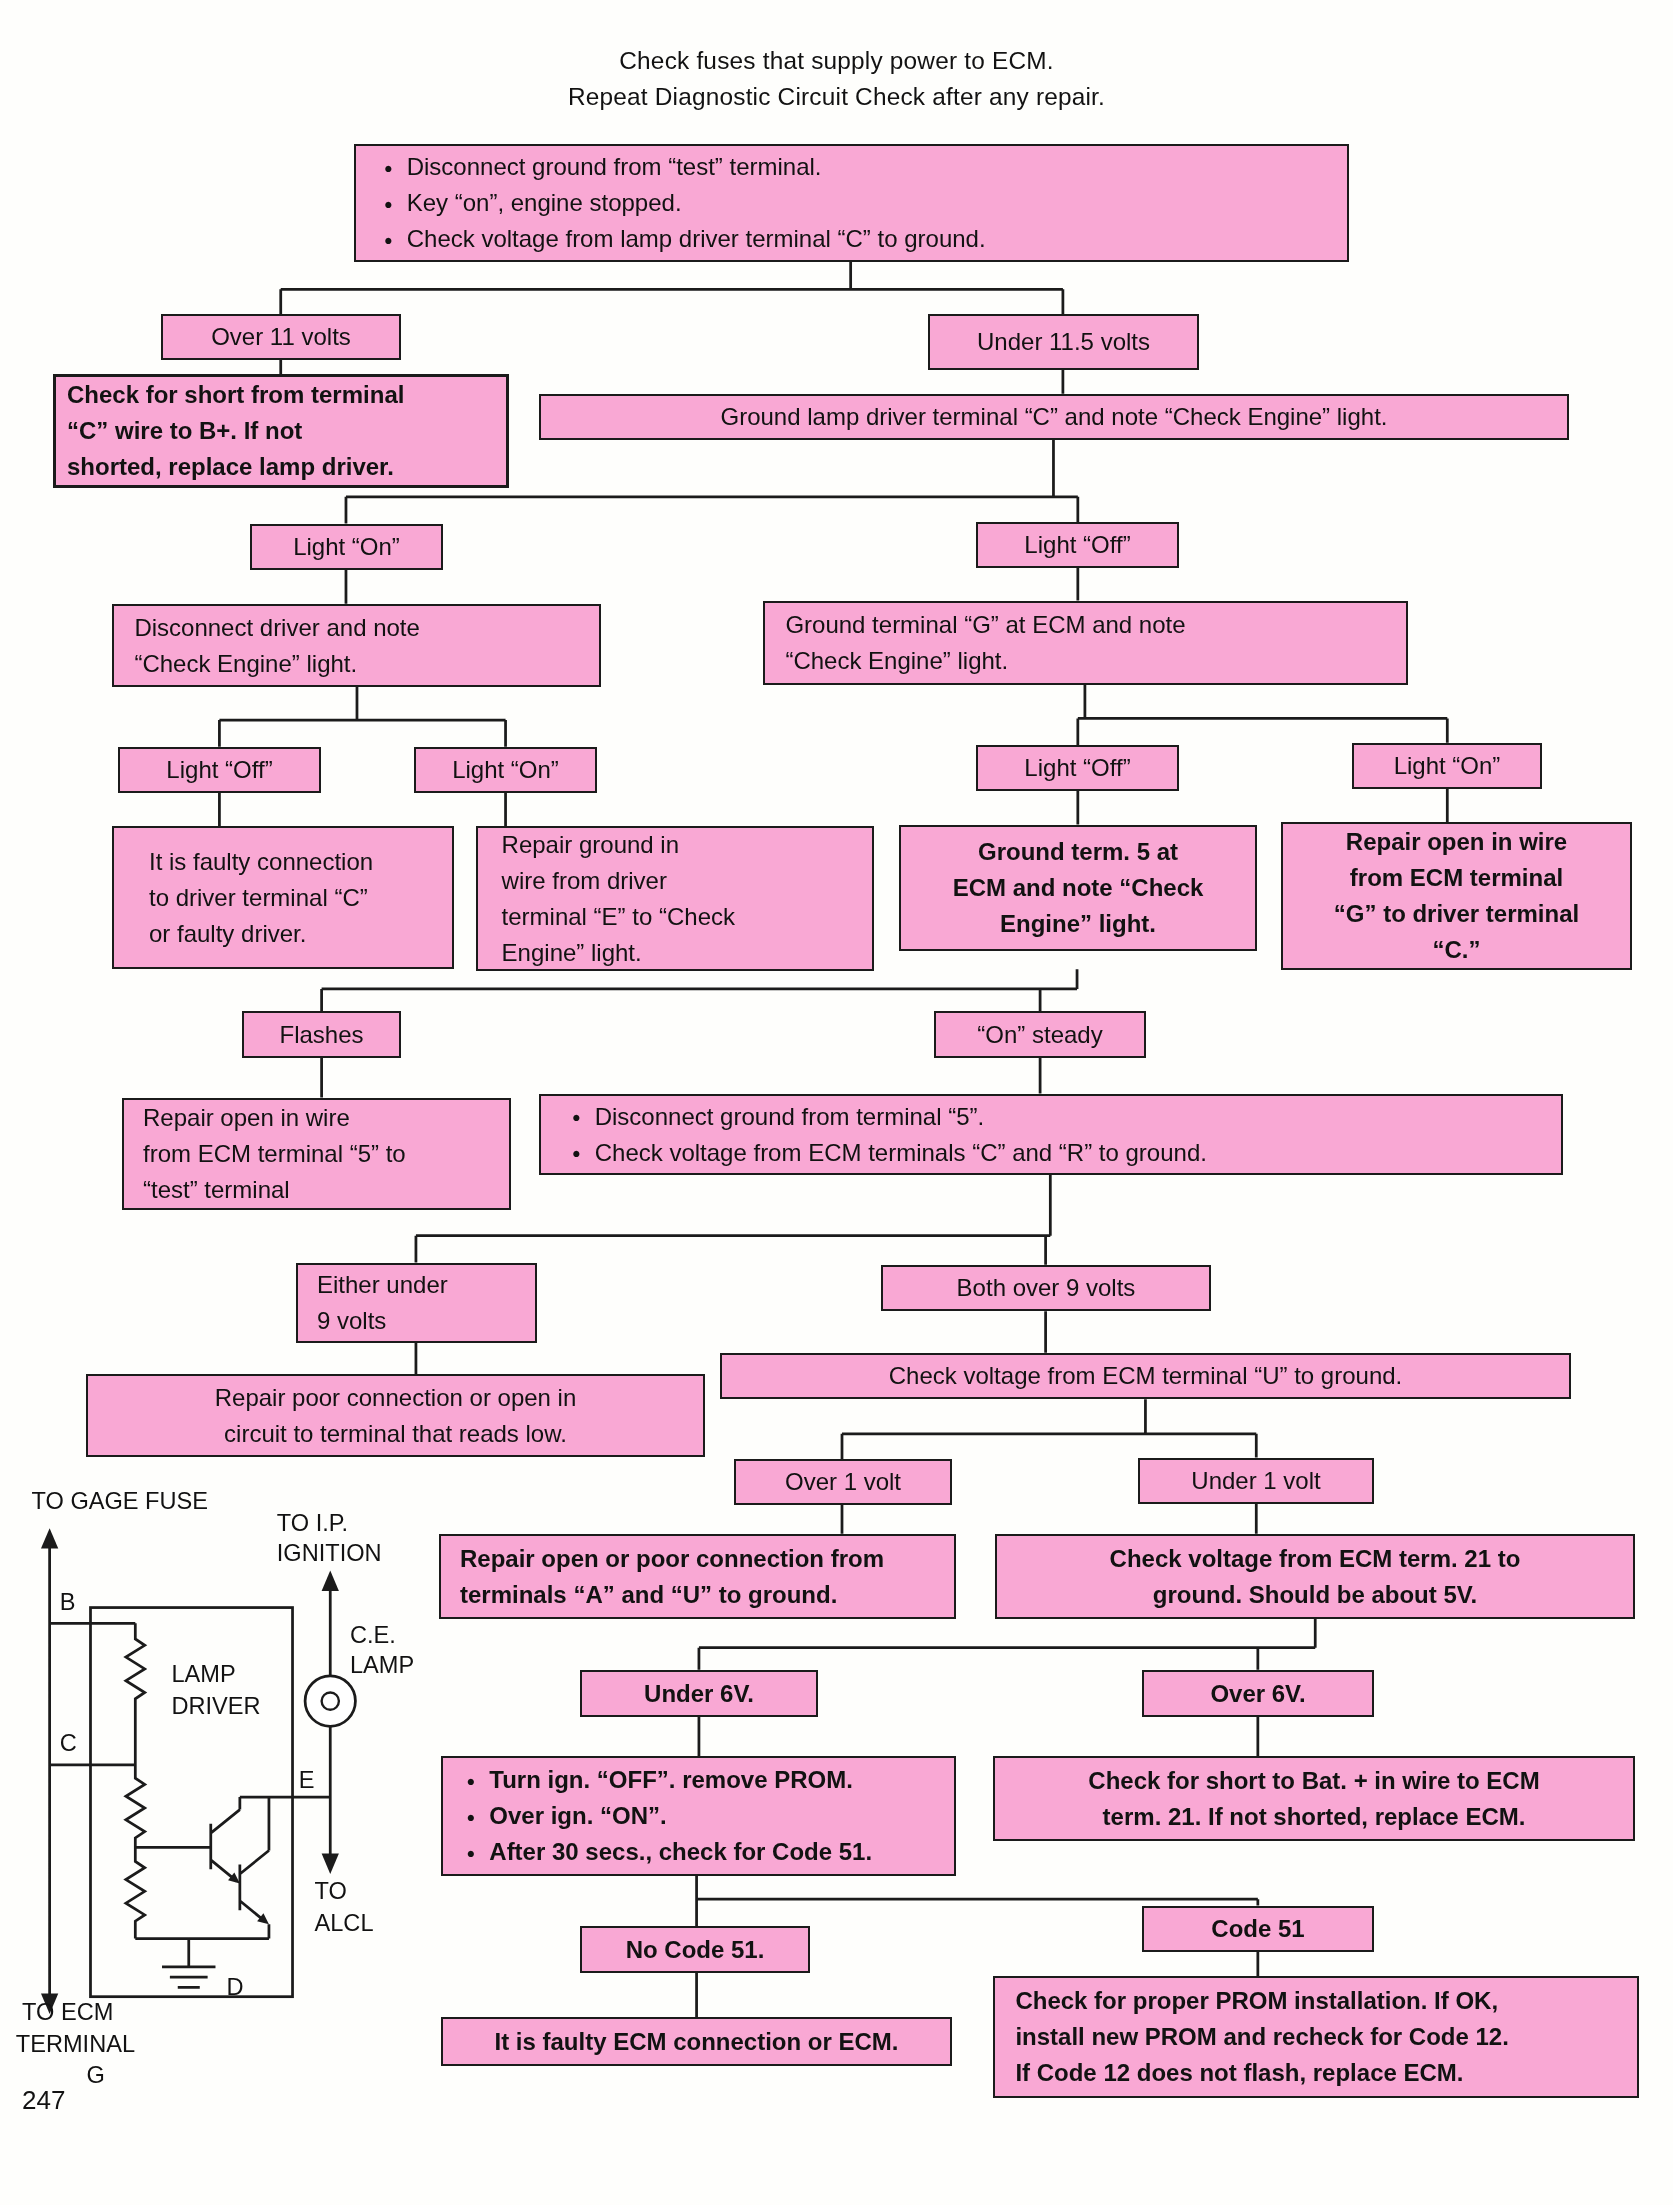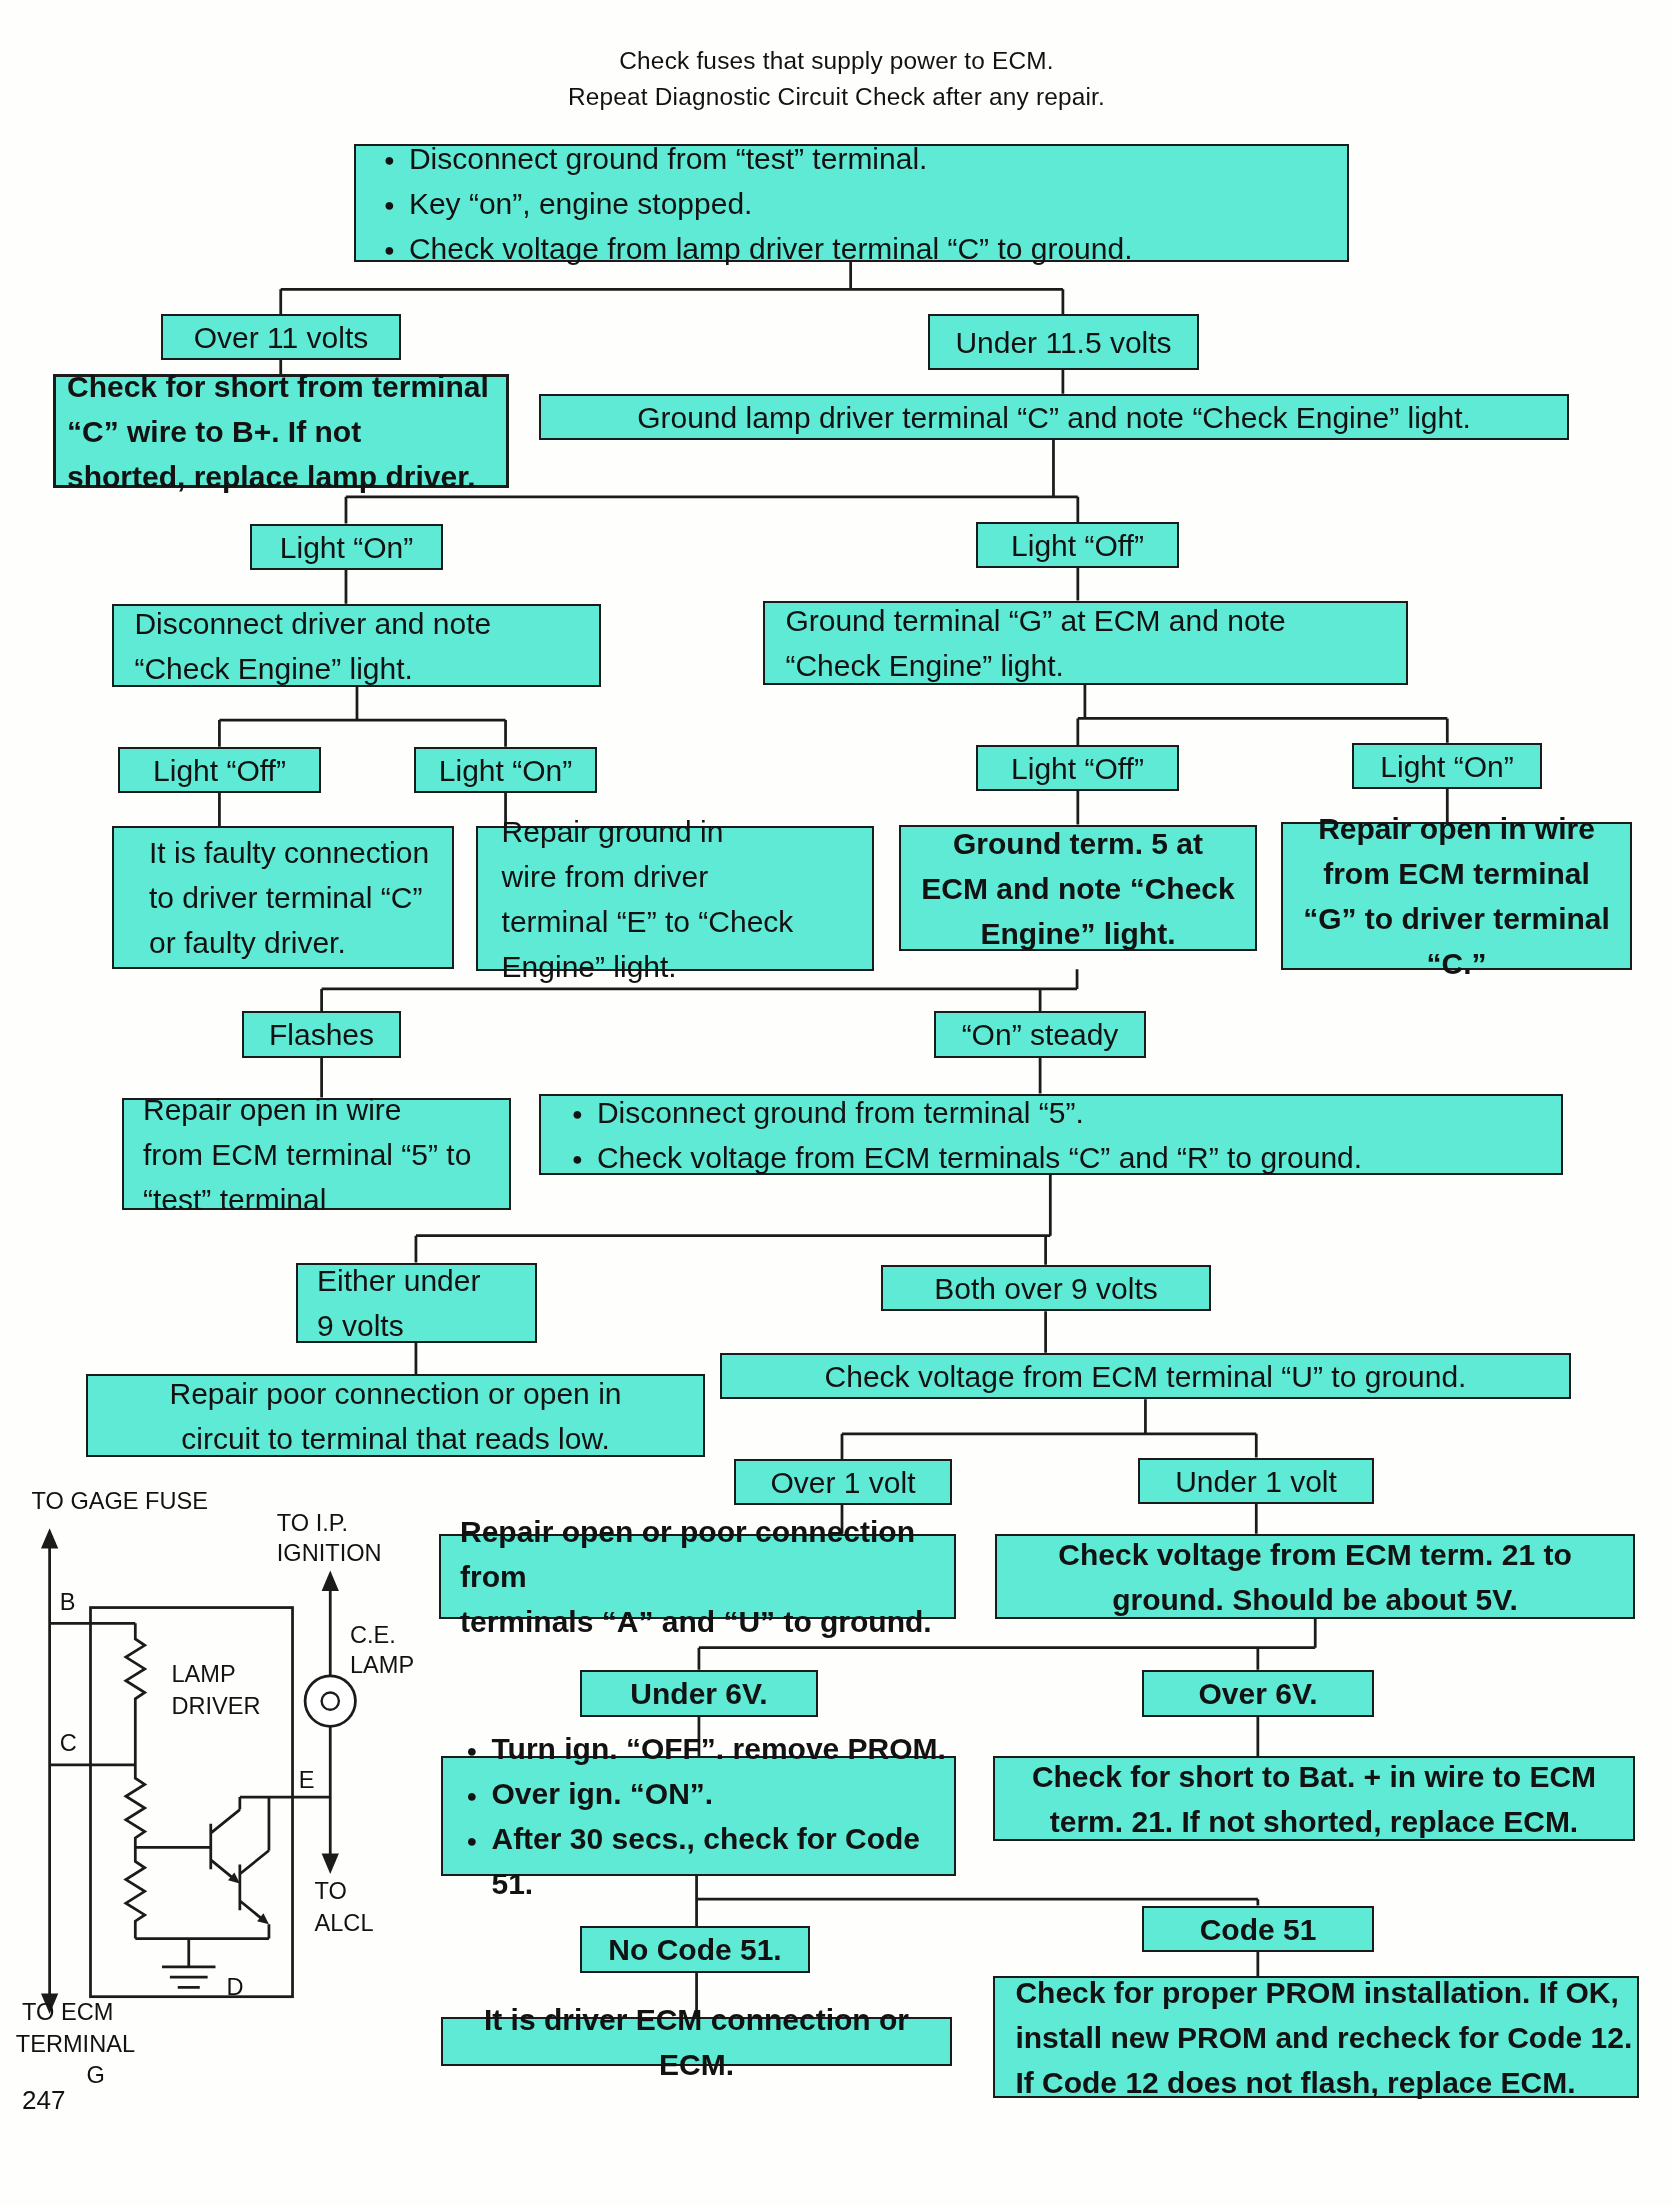--- a/index.html
+++ b/index.html
@@ -5,22 +5,22 @@
   * { margin:0; padding:0; box-sizing:border-box; }
   html,body { background:#ffffff; }
   body {
     width:1673px; height:2205px; position:relative;
     font-family:"Liberation Sans", sans-serif; color:#121212;
   }
   .page { position:absolute; left:0; top:0; width:1673px; height:2205px; background:#fefefc; overflow:hidden; }
   svg.layer { position:absolute; left:0; top:0; }
   .title { position:absolute; left:0; width:1673px; text-align:center; font-size:24.4px; letter-spacing:0.2px; }
   .box {
-    position:absolute; background:#5eead4; border:2.4px solid #1b1b1b;
-    font-size:30px; line-height:1.5; display:flex; align-items:center;
+    position:absolute; background:#f9a8d4; border:2.4px solid #1b1b1b;
+    font-size:24px; line-height:1.5; display:flex; align-items:center;
   }
   .box .txt { white-space:pre-line; }
   .center { justify-content:center; text-align:center; }
   .left { justify-content:flex-start; text-align:left; }
   .bold { font-weight:bold; }
   .thick { border-width:3.9px; }
   .bullets { flex-direction:column; align-items:flex-start; justify-content:center; }
   .bullet-row { display:flex; align-items:baseline; }
   .dot { margin-right:14px; }
   .dot::before { content:"●"; font-size:0.6em; position:relative; top:-2.4px; }
@@ -297,21 +297,21 @@
 
   <div class="box center bold" style="left:580px;top:1926px;width:230px;height:47px;">
     <span class="txt">No Code 51.</span>
     </div>
 
   <div class="box center bold" style="left:1142px;top:1906px;width:232px;height:46px;">
     <span class="txt">Code 51</span>
     </div>
 
   <div class="box center bold" style="left:441px;top:2017px;width:511px;height:49px;">
-    <span class="txt">It is driver ECM connection or ECM.</span>
+    <span class="txt">It is faulty ECM connection or ECM.</span>
     </div>
 
   <div class="box left bold" style="left:993px;top:1976px;width:646px;height:122px;padding-left:20.4px;">
     <span class="txt">Check for proper PROM installation. If OK,
 install new PROM and recheck for Code 12.
 If Code 12 does not flash, replace ECM.</span>
     </div>
 
   <div class="pagenum" style="left:22px;top:2085px;">247</div>
 

